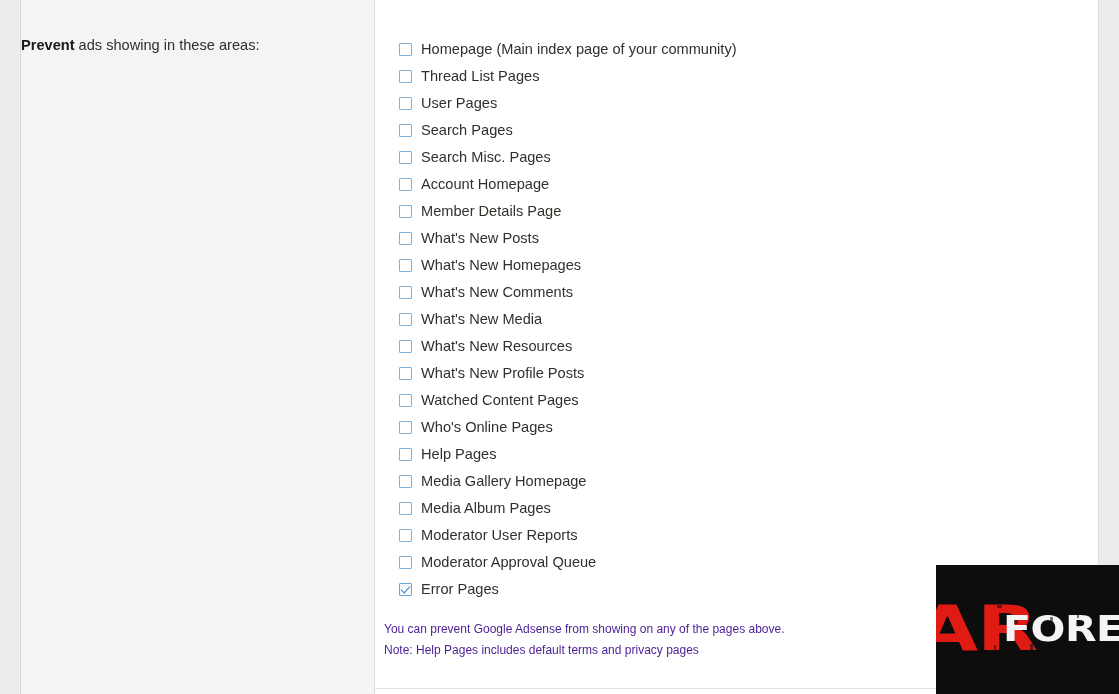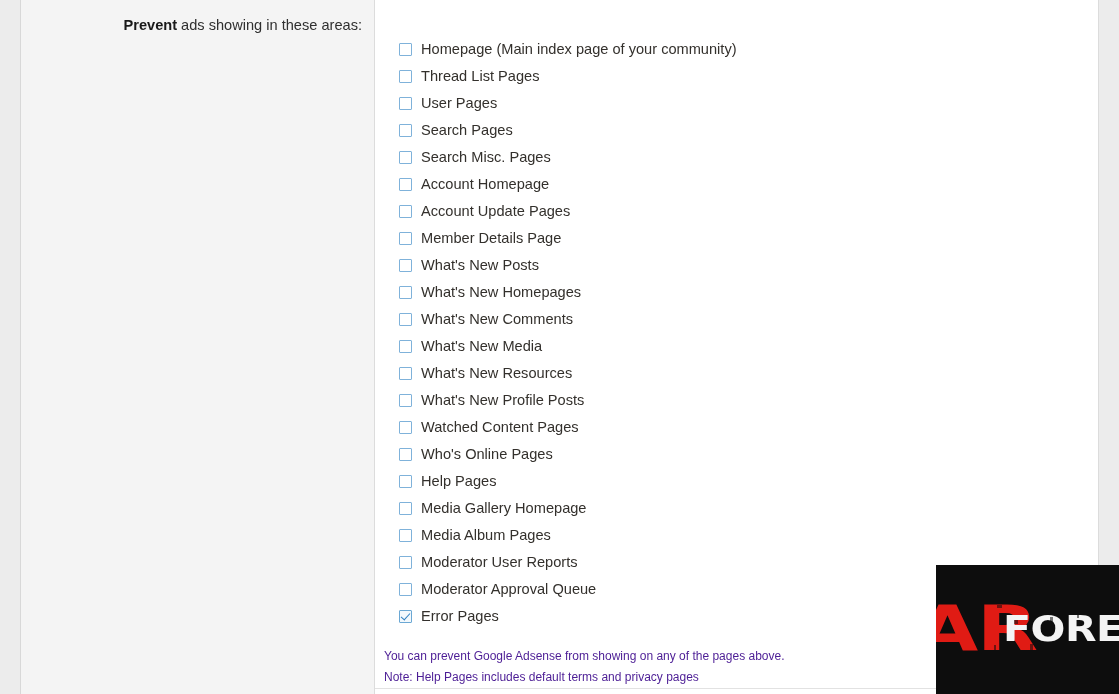--- a/index.html
+++ b/index.html
@@ -39,22 +39,21 @@
     display: flex;
     height: 694px;
     background: #f4f4f4;
   }
 
   .label-col {
     flex: 0 0 353px;
     width: 353px;
     background: #f4f4f4;
     box-sizing: border-box;
-    padding: 16px 12px 0 0;
-    text-align: right;
+    padding: 36px 12px 0 0;
   }
 
   .field-label {
     font-size: 14.6px;
     color: #2f2f2f;
     line-height: 19px;
     white-space: nowrap;
   }
   .field-label .strong {
     font-weight: bold;
@@ -225,24 +224,20 @@
             <span class="cb"></span>
             <span class="cb-label">Search Pages</span>
           </li>
           <li class="check-item">
             <span class="cb"></span>
             <span class="cb-label">Search Misc. Pages</span>
           </li>
           <li class="check-item">
             <span class="cb"></span>
             <span class="cb-label">Account Homepage</span>
-          </li>
-          <li class="check-item">
-            <span class="cb"></span>
-            <span class="cb-label">Account Update Pages</span>
           </li>
           <li class="check-item">
             <span class="cb"></span>
             <span class="cb-label">Member Details Page</span>
           </li>
           <li class="check-item">
             <span class="cb"></span>
             <span class="cb-label">What's New Posts</span>
           </li>
           <li class="check-item">

